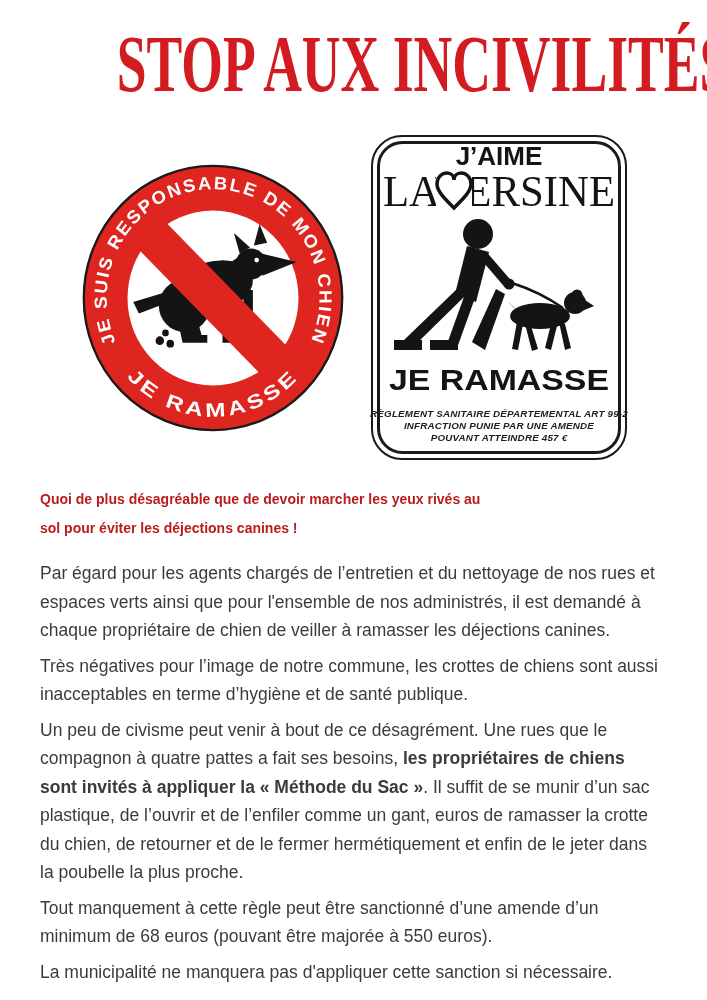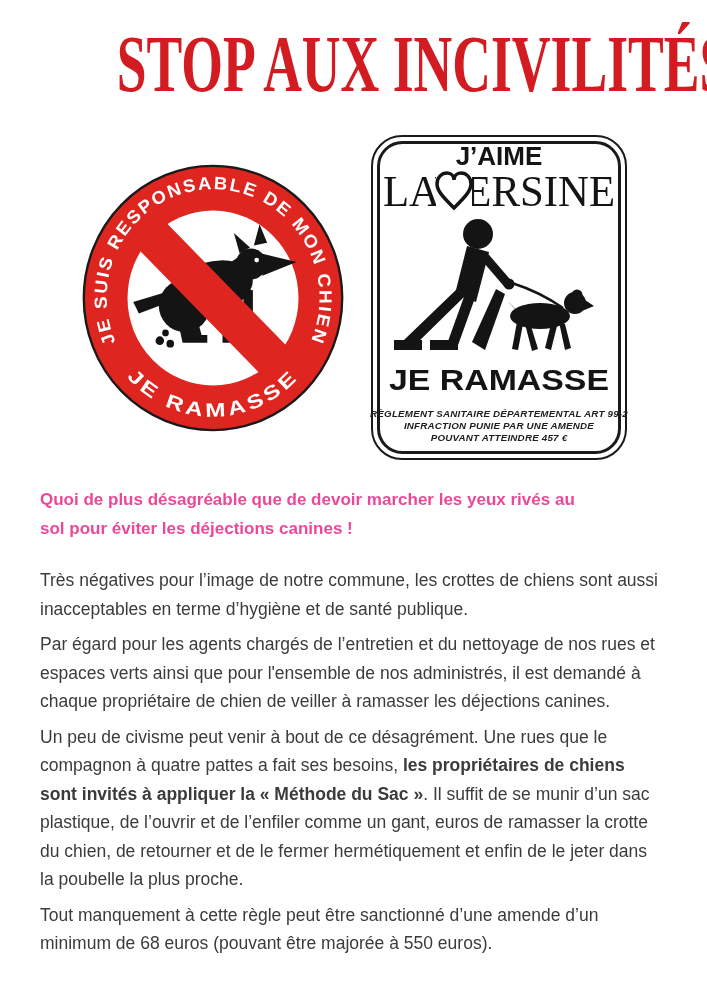--- a/index.html
+++ b/index.html
@@ -14,21 +14,21 @@
   .curved{font-family:"Liberation Sans",sans-serif;font-weight:bold;fill:#ffffff;}
   .t-top{font-size:18.5px;letter-spacing:2px;}
   .t-bot{font-size:20px;letter-spacing:3px;}
   .plate-jaime{font-family:"Liberation Sans",sans-serif;font-weight:bold;font-size:26px;fill:#141414;}
   .plate-town{font-family:"Liberation Serif",serif;font-size:44px;fill:#141414;}
   .plate-ramasse{font-family:"Liberation Sans",sans-serif;font-weight:bold;font-size:29px;fill:#141414;}
   .plate-legal{font-family:"Liberation Sans",sans-serif;font-weight:bold;font-style:italic;
                font-size:9.8px;letter-spacing:0.2px;fill:#1e1e1e;}
   .body-text{margin:24px 40px 0 40px;color:#3b3b3b;font-size:17.5px;}
   .body-text p{margin:0 0 7px 0;line-height:28.5px;white-space:pre;}
-  .body-text p.lead{font-weight:bold;color:#ec4899;font-size:17px;line-height:29px;margin-bottom:23px;}
+  .body-text p.lead{font-weight:bold;color:#b91c1c;font-size:14px;line-height:29px;margin-bottom:16px;}
   .body-text strong{font-weight:bold;}
 </style>
 </head>
 <body>
 
 <div class="page">
 
   <h1 class="title">STOP AUX INCIVILITÉS !</h1>
 
   <div class="signs-row">
@@ -111,28 +111,29 @@
         <text class="plate-legal" x="129" y="283" text-anchor="middle">RÈGLEMENT SANITAIRE DÉPARTEMENTAL ART 99-2</text>
         <text class="plate-legal" x="129" y="295" text-anchor="middle">INFRACTION PUNIE PAR UNE AMENDE</text>
         <text class="plate-legal" x="129" y="307" text-anchor="middle">POUVANT ATTEINDRE 457 €</text>
       </g>
     </svg>
   </div>
 
   <div class="body-text">
     <p class="lead"><span>Quoi de plus désagréable que de devoir marcher les yeux rivés au
 sol pour éviter les déjections canines !</span></p>
-    <p><span>Très négatives pour l’image de notre commune, les crottes de chiens sont aussi
-inacceptables en terme d’hygiène et de santé publique.</span></p>
     <p><span>Par égard pour les agents chargés de l’entretien et du nettoyage de nos rues et
 espaces verts ainsi que pour l'ensemble de nos administrés, il est demandé à
 chaque propriétaire de chien de veiller à ramasser les déjections canines.</span></p>
+    <p><span>Très négatives pour l’image de notre commune, les crottes de chiens sont aussi
+inacceptables en terme d’hygiène et de santé publique.</span></p>
     <p><span>Un peu de civisme peut venir à bout de ce désagrément. Une rues que le
 compagnon à quatre pattes a fait ses besoins, </span><strong>les propriétaires de chiens
 sont invités à appliquer la « Méthode du Sac »</strong><span>. Il suffit de se munir d’un sac
 plastique, de l’ouvrir et de l’enfiler comme un gant, euros de ramasser la crotte
 du chien, de retourner et de le fermer hermétiquement et enfin de le jeter dans
 la poubelle la plus proche.</span></p>
     <p><span>Tout manquement à cette règle peut être sanctionné d’une amende d’un
 minimum de 68 euros (pouvant être majorée à 550 euros).</span></p>
+    <p><span>La municipalité ne manquera pas d'appliquer cette sanction si nécessaire.</span></p>
   </div>
 
 </div>
 
 </body></html>

